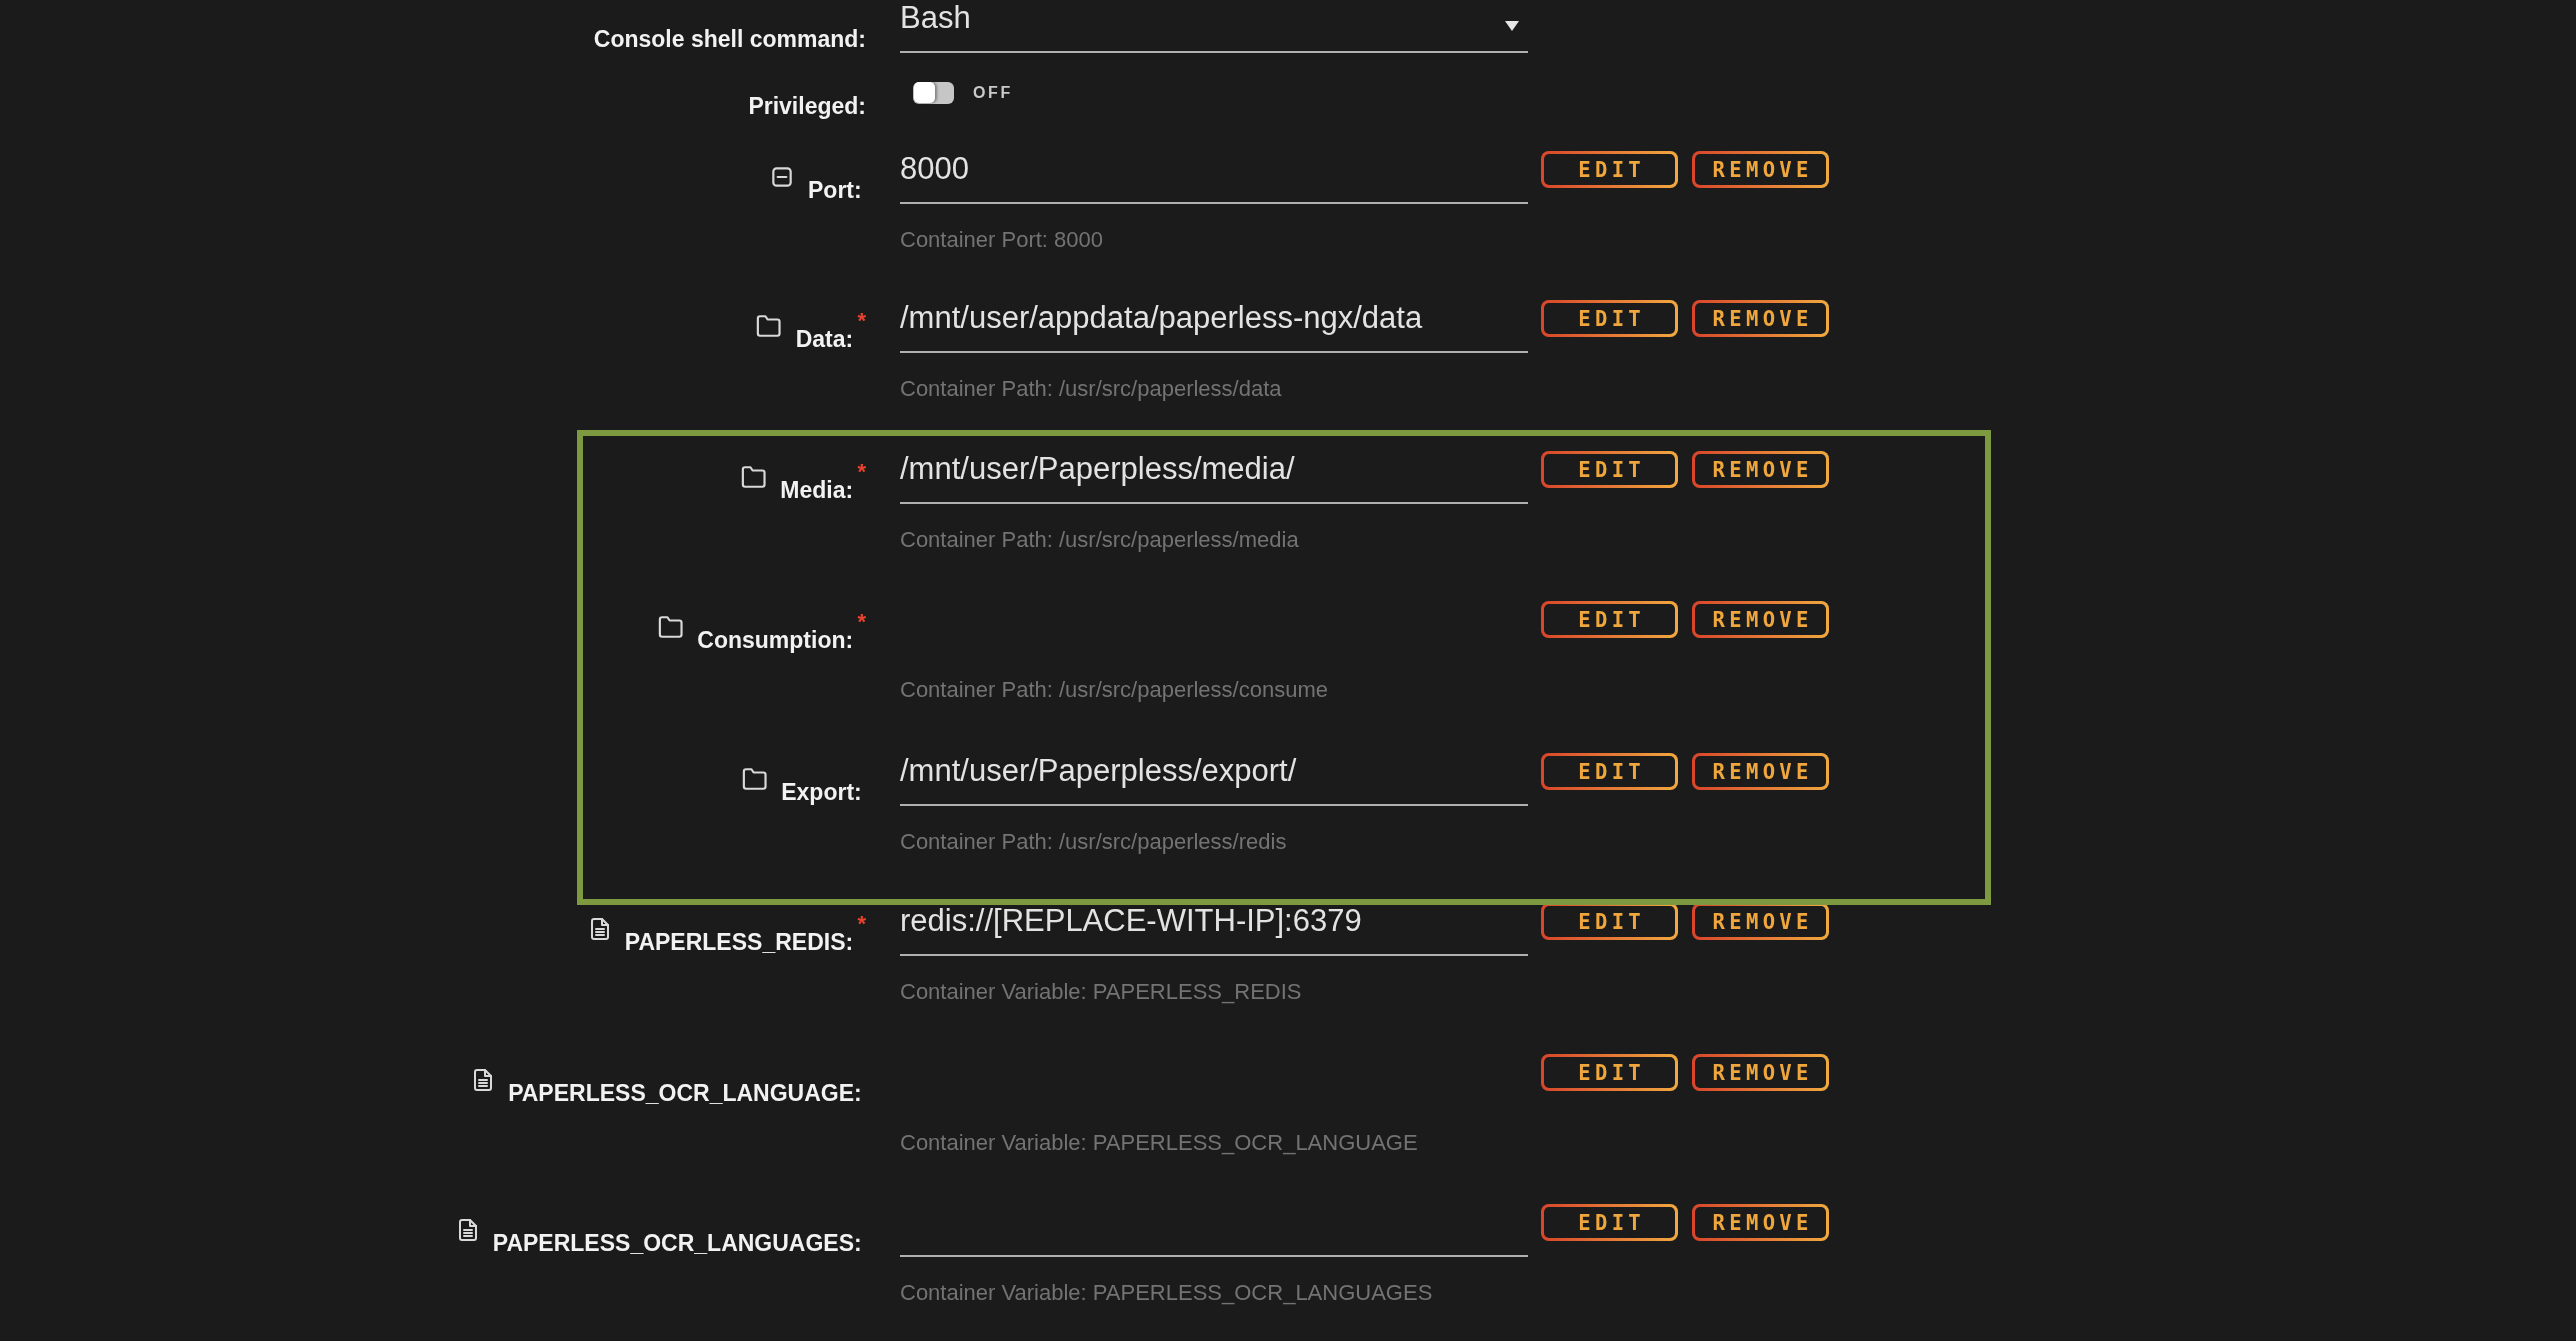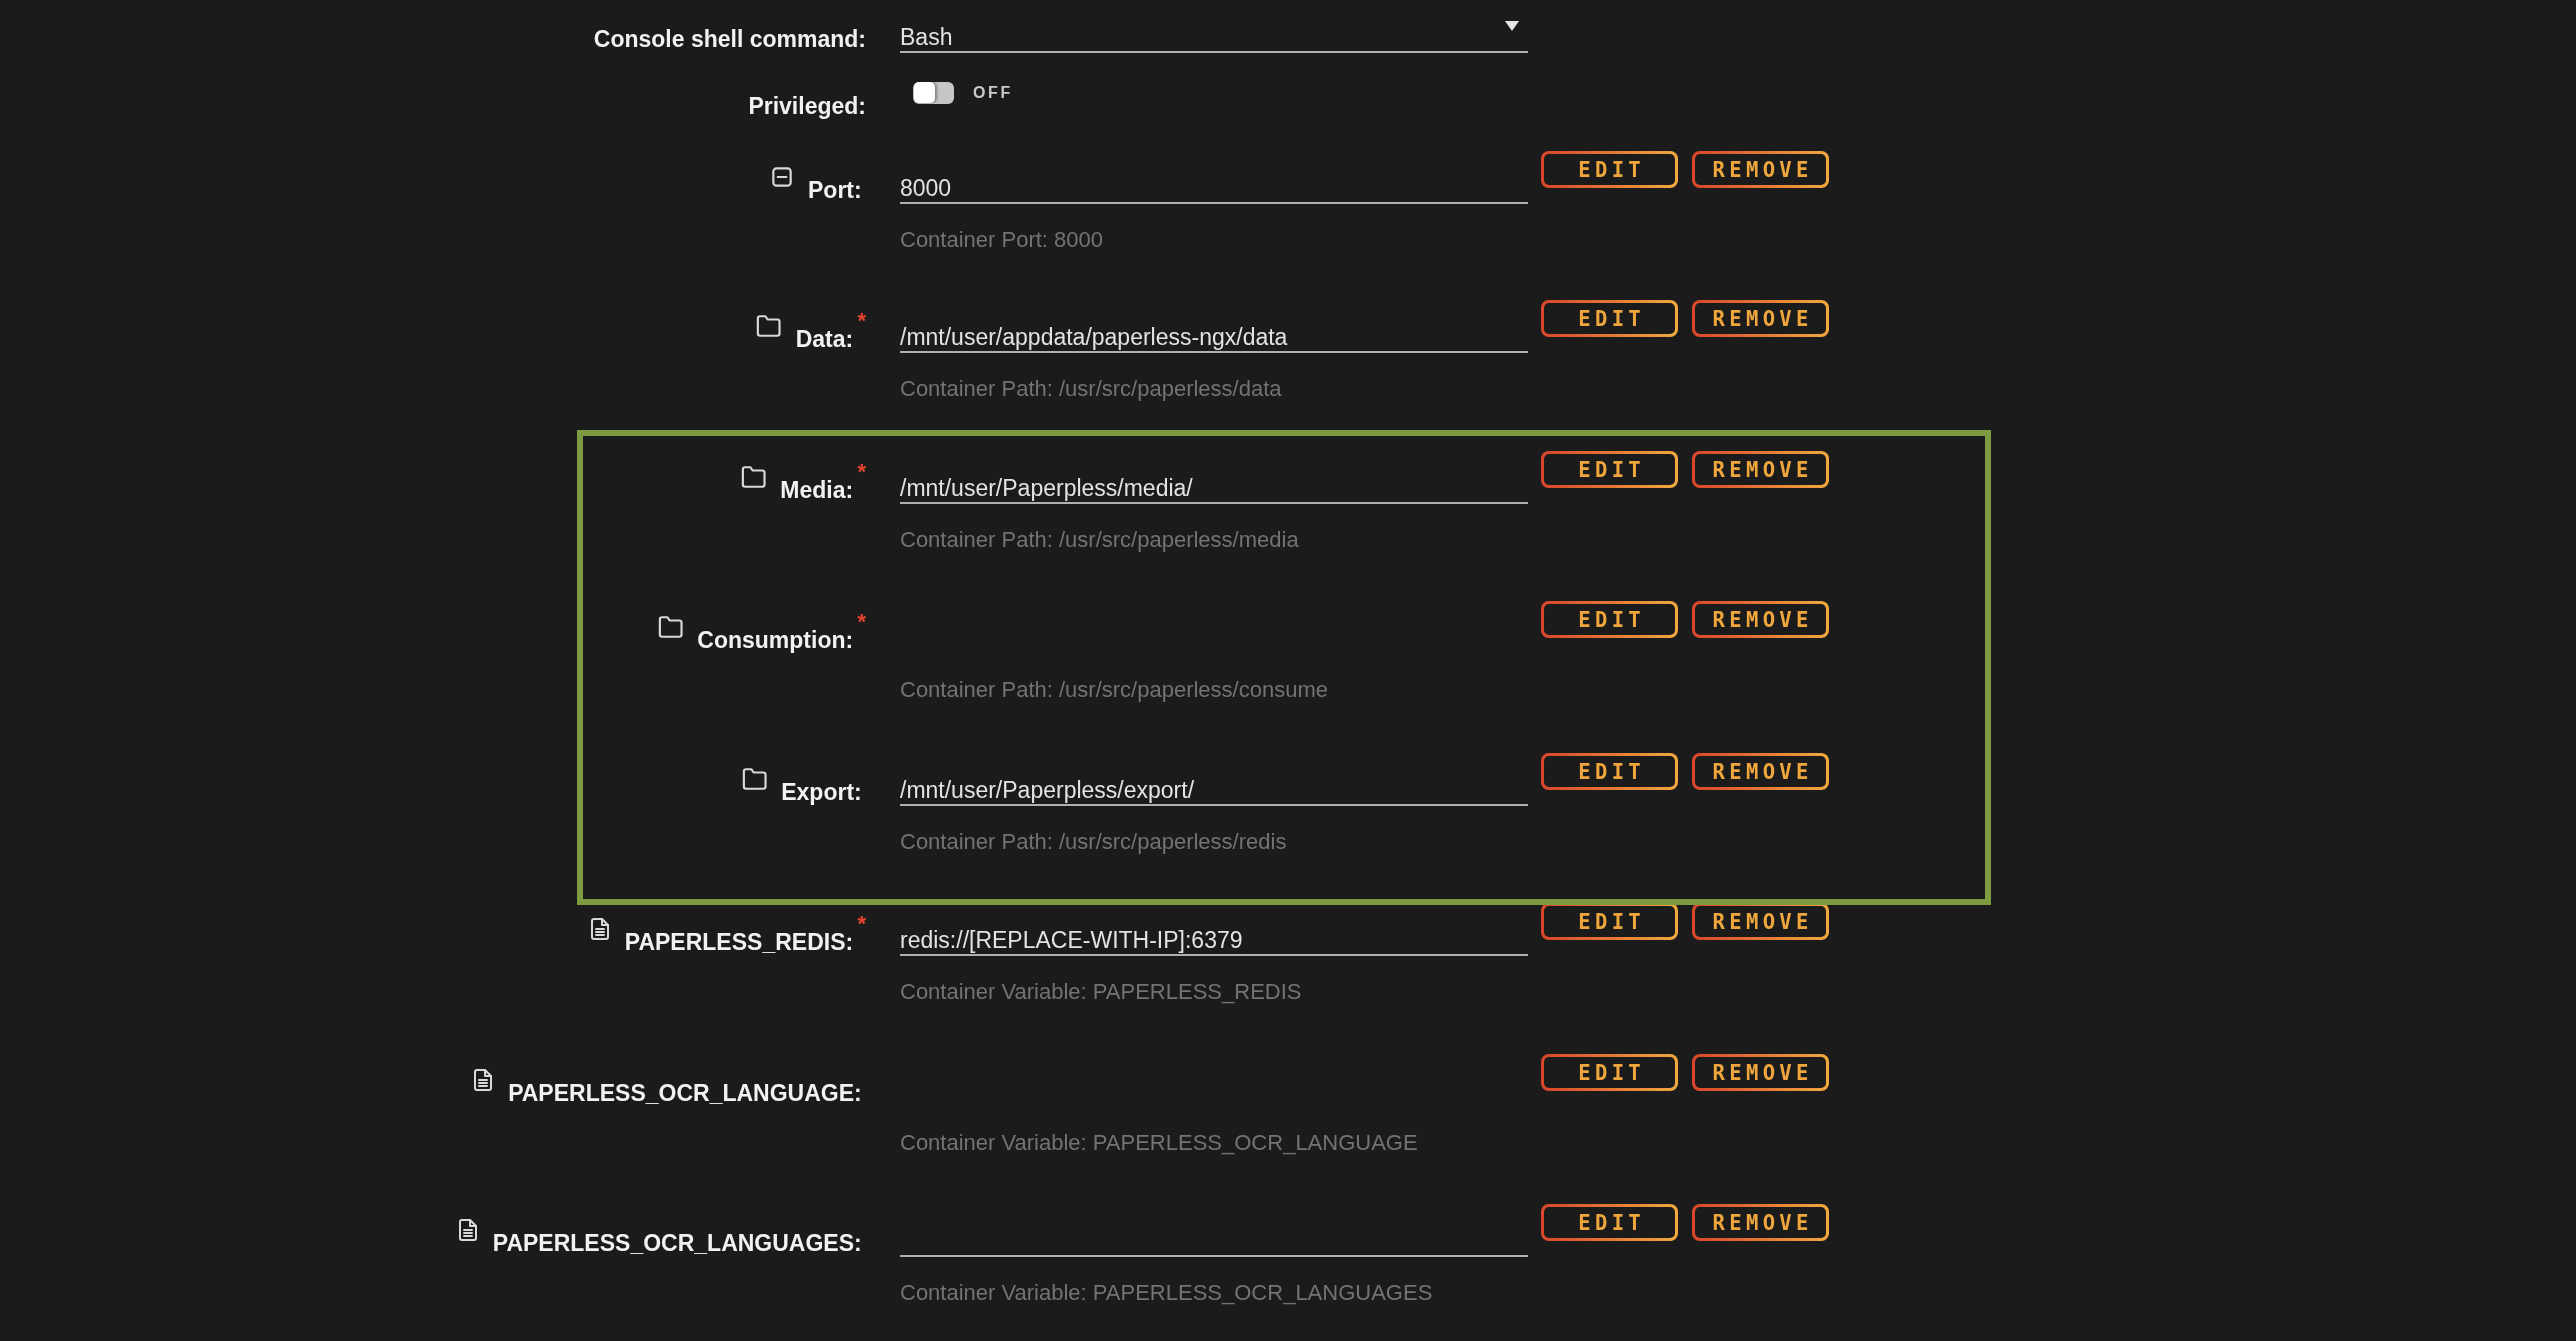--- a/index.html
+++ b/index.html
@@ -15,22 +15,22 @@
     display:flex; align-items:center; white-space:nowrap;
   }
   .icon { display:flex; align-items:center; margin-right:13px; }
   .icon svg { stroke:#d9d9d9; fill:none; stroke-width:2; stroke-linecap:round; stroke-linejoin:round; }
   .label-text { font-size:23px; font-weight:bold; color:#f2f2f2;margin-top:28px; }
   .req { color:#e8432e; font-size:22px; font-weight:bold; margin-left:4.3px; position:relative; top:-4.3px; }
 
   .input-line {
     position:absolute; left:900px; top:0; width:628px; height:51px;
     border-bottom:2.6px solid #b0b0b0;
-    display:flex; align-items:flex-end;
-    font-size:23px; color:#e3e3e3; white-space:nowrap; cursor:text;
+    display:flex; align-items:flex-start;
+    font-size:31px; color:#e3e3e3; white-space:nowrap; cursor:text;
   }
   .select-line { cursor:pointer; }
   .select-arrow {
     position:absolute; right:8.6px; top:21.4px; width:0; height:0;
     border-left:7.7px solid transparent; border-right:7.7px solid transparent;
     border-top:10.3px solid #e6e6e6;
   }
 
   .caption {
     position:absolute; left:900px; top:76px;

